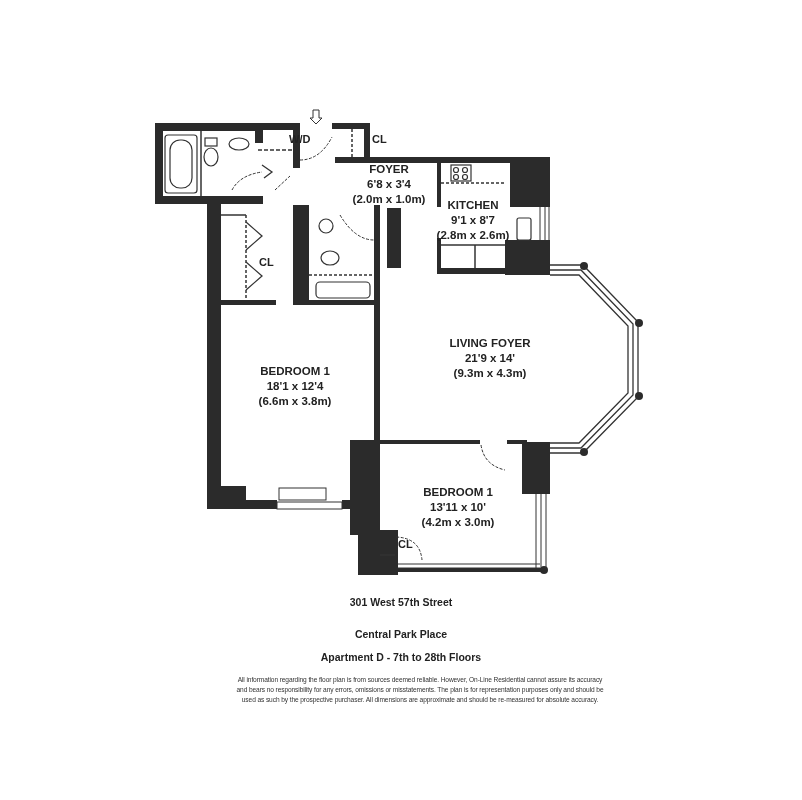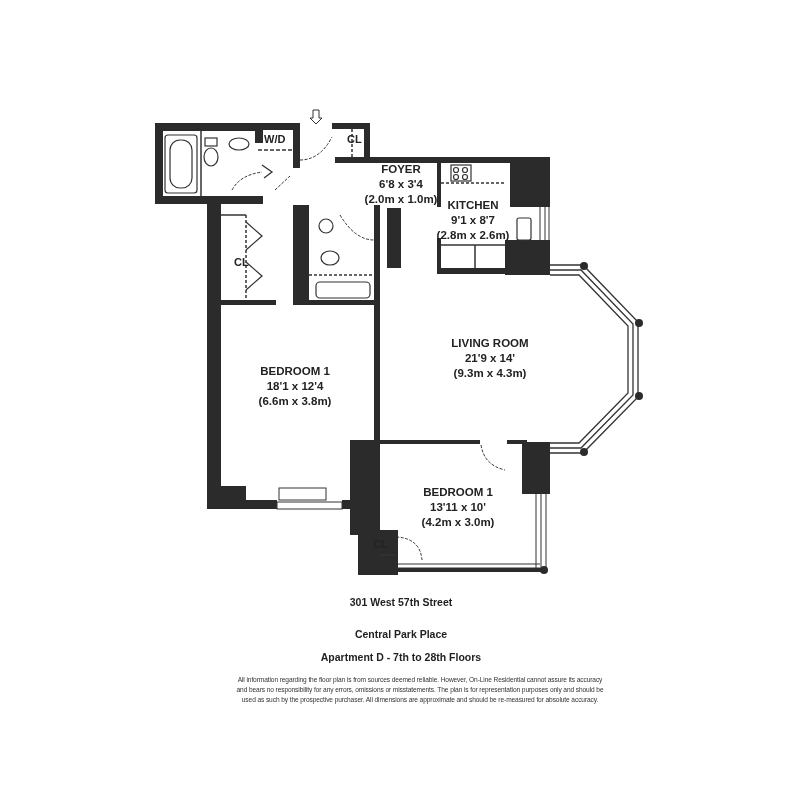--- a/index.html
+++ b/index.html
@@ -2,21 +2,21 @@
 <html><head>
 <meta charset="utf-8">
 <style>
   html, body { margin: 0; padding: 0; background: #ffffff; }
   body { width: 802px; height: 800px; position: relative; overflow: hidden;
          font-family: "Liberation Sans", sans-serif; color: #1a1a1a; }
   #plan { position: absolute; left: 0; top: 0; }
   .room-label { position: absolute; text-align: center; font-weight: bold;
                 font-size: 11.5px; line-height: 15px; color: #222; white-space: nowrap; }
   .room-label span { display: block; }
-  .small-label { position: absolute; font-weight: bold; font-size: 11px; color: #222; }
+  .small-label { position: absolute; font-weight: bold; font-size: 11px; color: #222; margin-left: 25px; }
   .caption { position: absolute; left: 0; width: 802px; text-align: center;
              font-weight: bold; font-size: 10.5px; color: #222; }
   .disclaimer { position: absolute; left: 160px; width: 520px; top: 675px;
                 text-align: center; font-size: 6.6px; line-height: 10px; color: #333;
                 letter-spacing: -0.1px; }
   .disclaimer span { display: block; }
 </style>
 </head>
 <body>
 
@@ -141,32 +141,32 @@
     <polyline points="246,222 262,236 246,250"></polyline>
     <polyline points="246,262 262,276 246,290"></polyline>
     <polyline points="262,165 272,172 264,178"></polyline>
   </g>
 
   <g fill="none" stroke="#333" stroke-width="1">
     <path d="M313 110 L313 118 L310 118 L316 124 L322 118 L319 118 L319 110 Z"></path>
   </g>
 </svg>
 
-<div class="room-label" style="left:356px; top:162px; width:90px;">
+<div class="room-label" style="left:344px; top:162px; width:90px;">
   <span>FOYER</span>
   <span>6'8 x 3'4</span>
   <span>(2.0m x 1.0m)</span>
 </div>
 <div class="room-label" style="left:428px; top:198px; width:90px;">
   <span>KITCHEN</span>
   <span>9'1 x 8'7</span>
   <span>(2.8m x 2.6m)</span>
 </div>
 <div class="room-label" style="left:440px; top:336px; width:100px;">
-  <span>LIVING ROOM</span>
+  <span>LIVING FOYER</span>
   <span>21'9 x 14'</span>
   <span>(9.3m x 4.3m)</span>
 </div>
 <div class="room-label" style="left:250px; top:364px; width:90px;">
   <span>BEDROOM 1</span>
   <span>18'1 x 12'4</span>
   <span>(6.6m x 3.8m)</span>
 </div>
 <div class="room-label" style="left:413px; top:485px; width:90px;">
   <span>BEDROOM 1</span>

